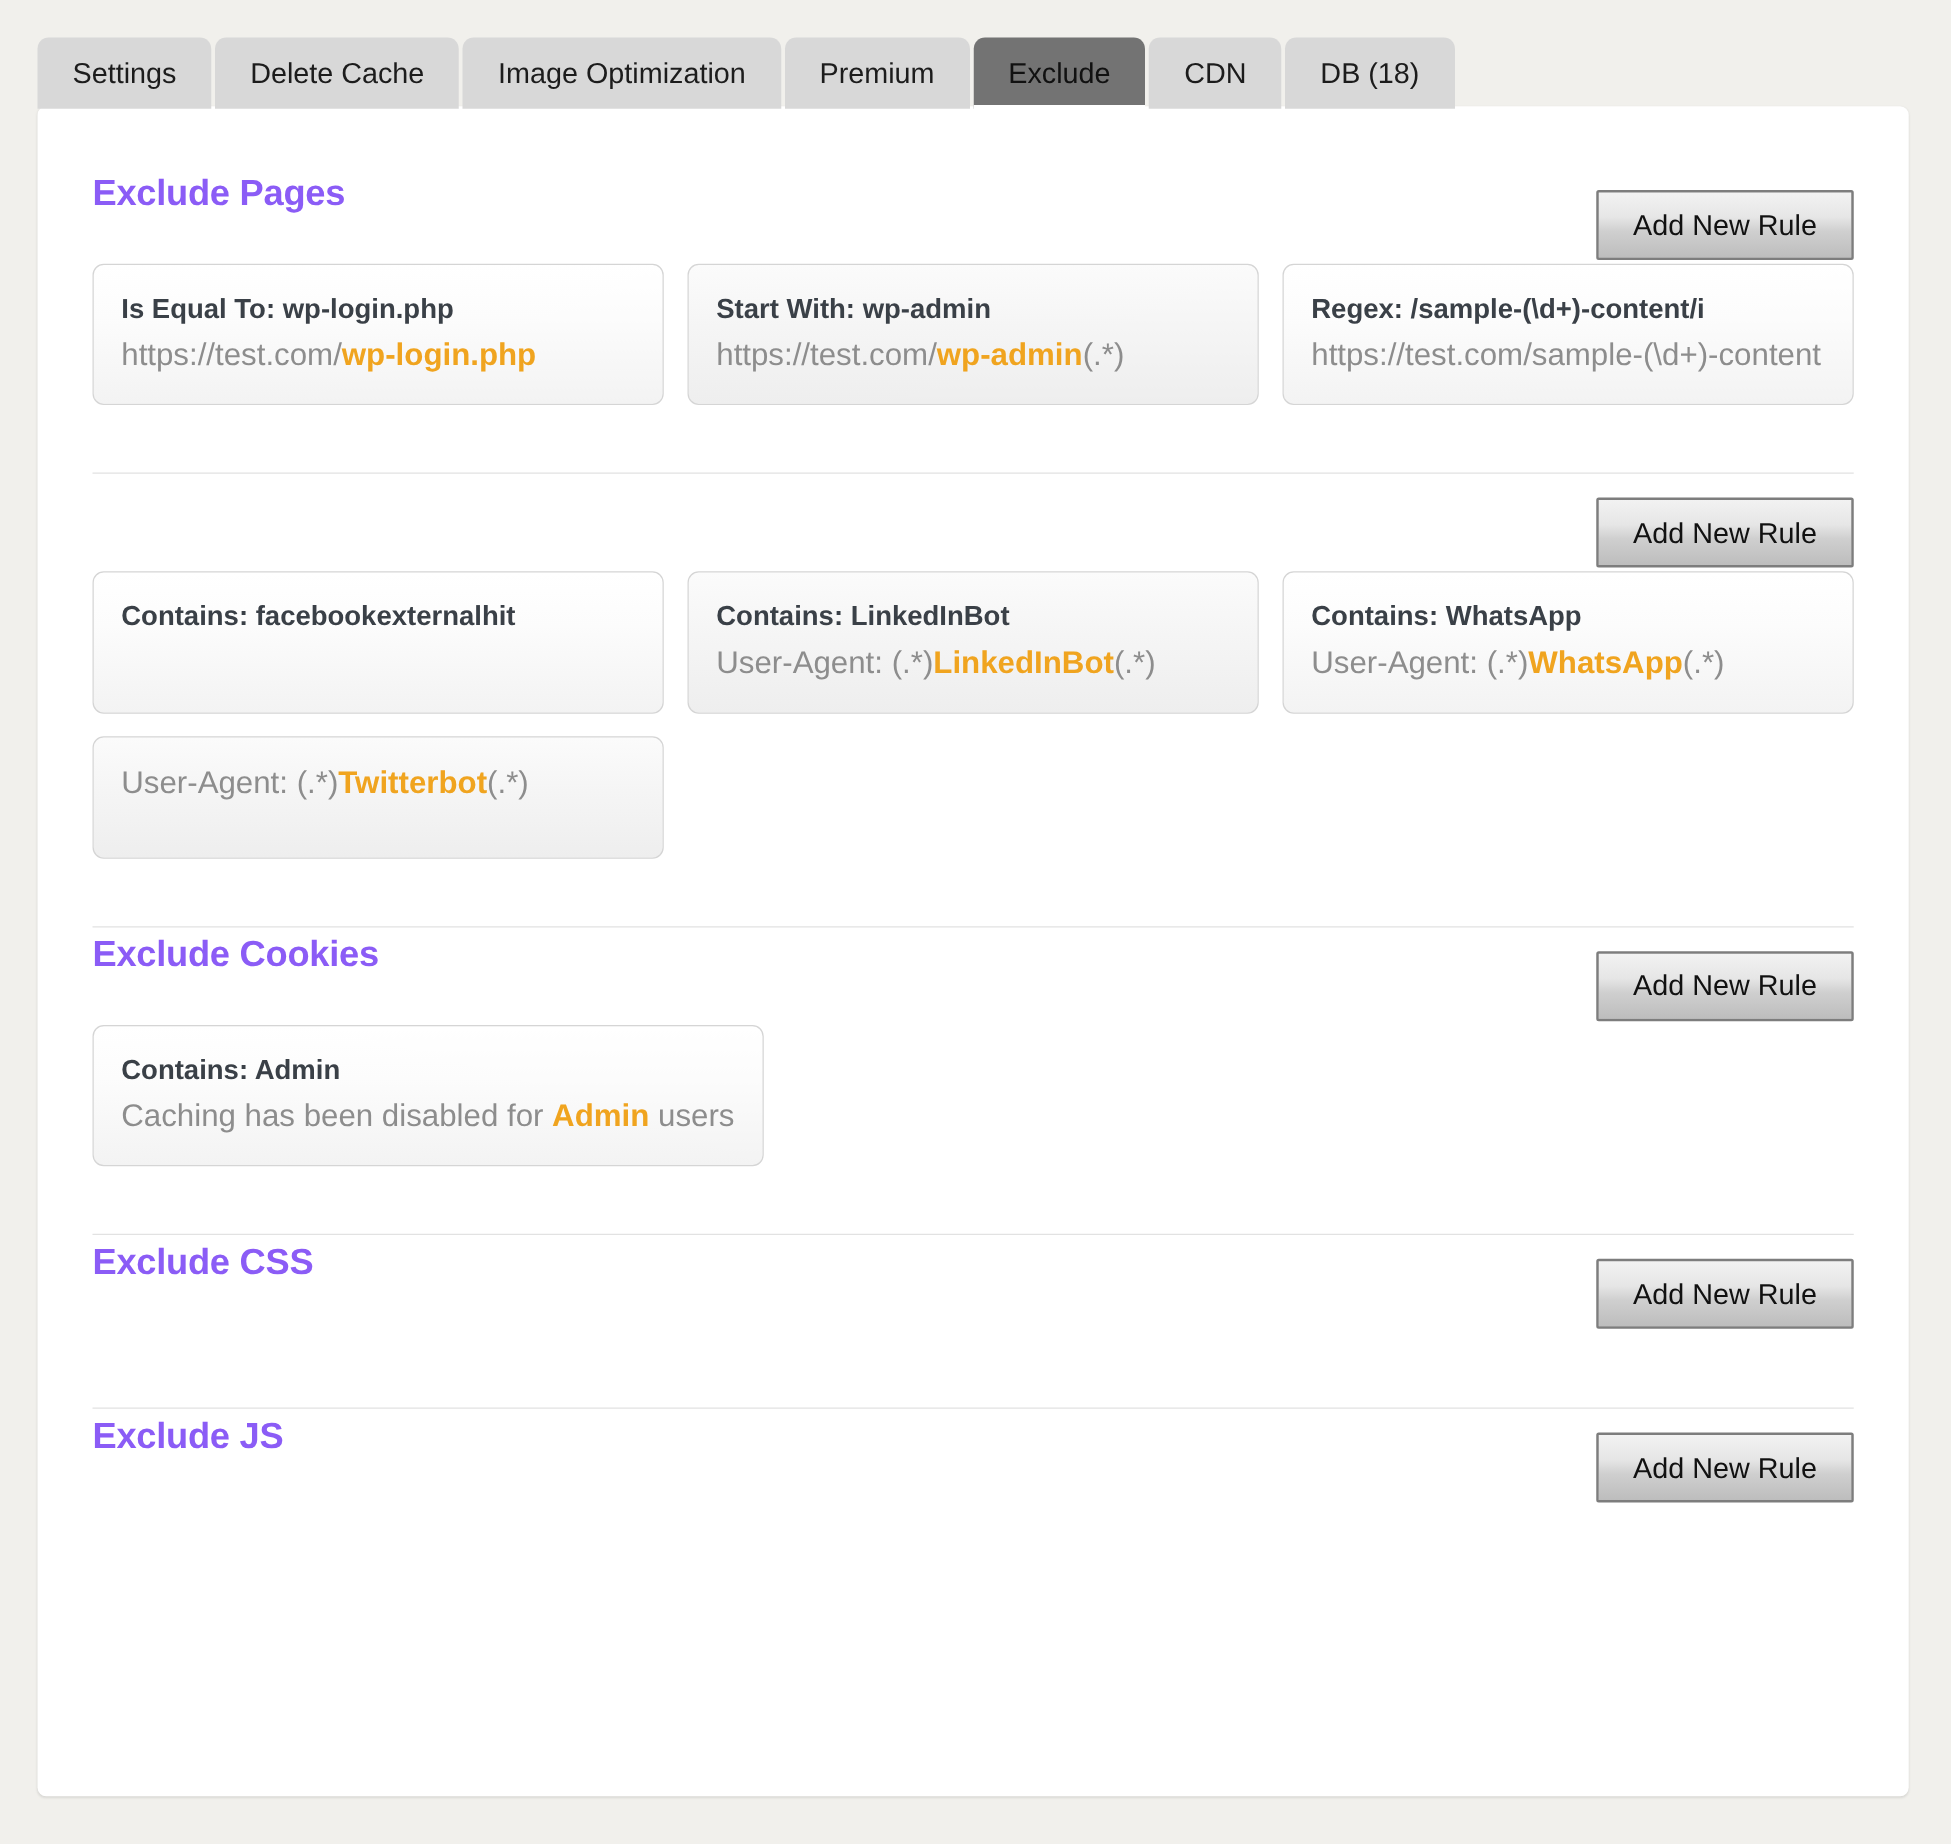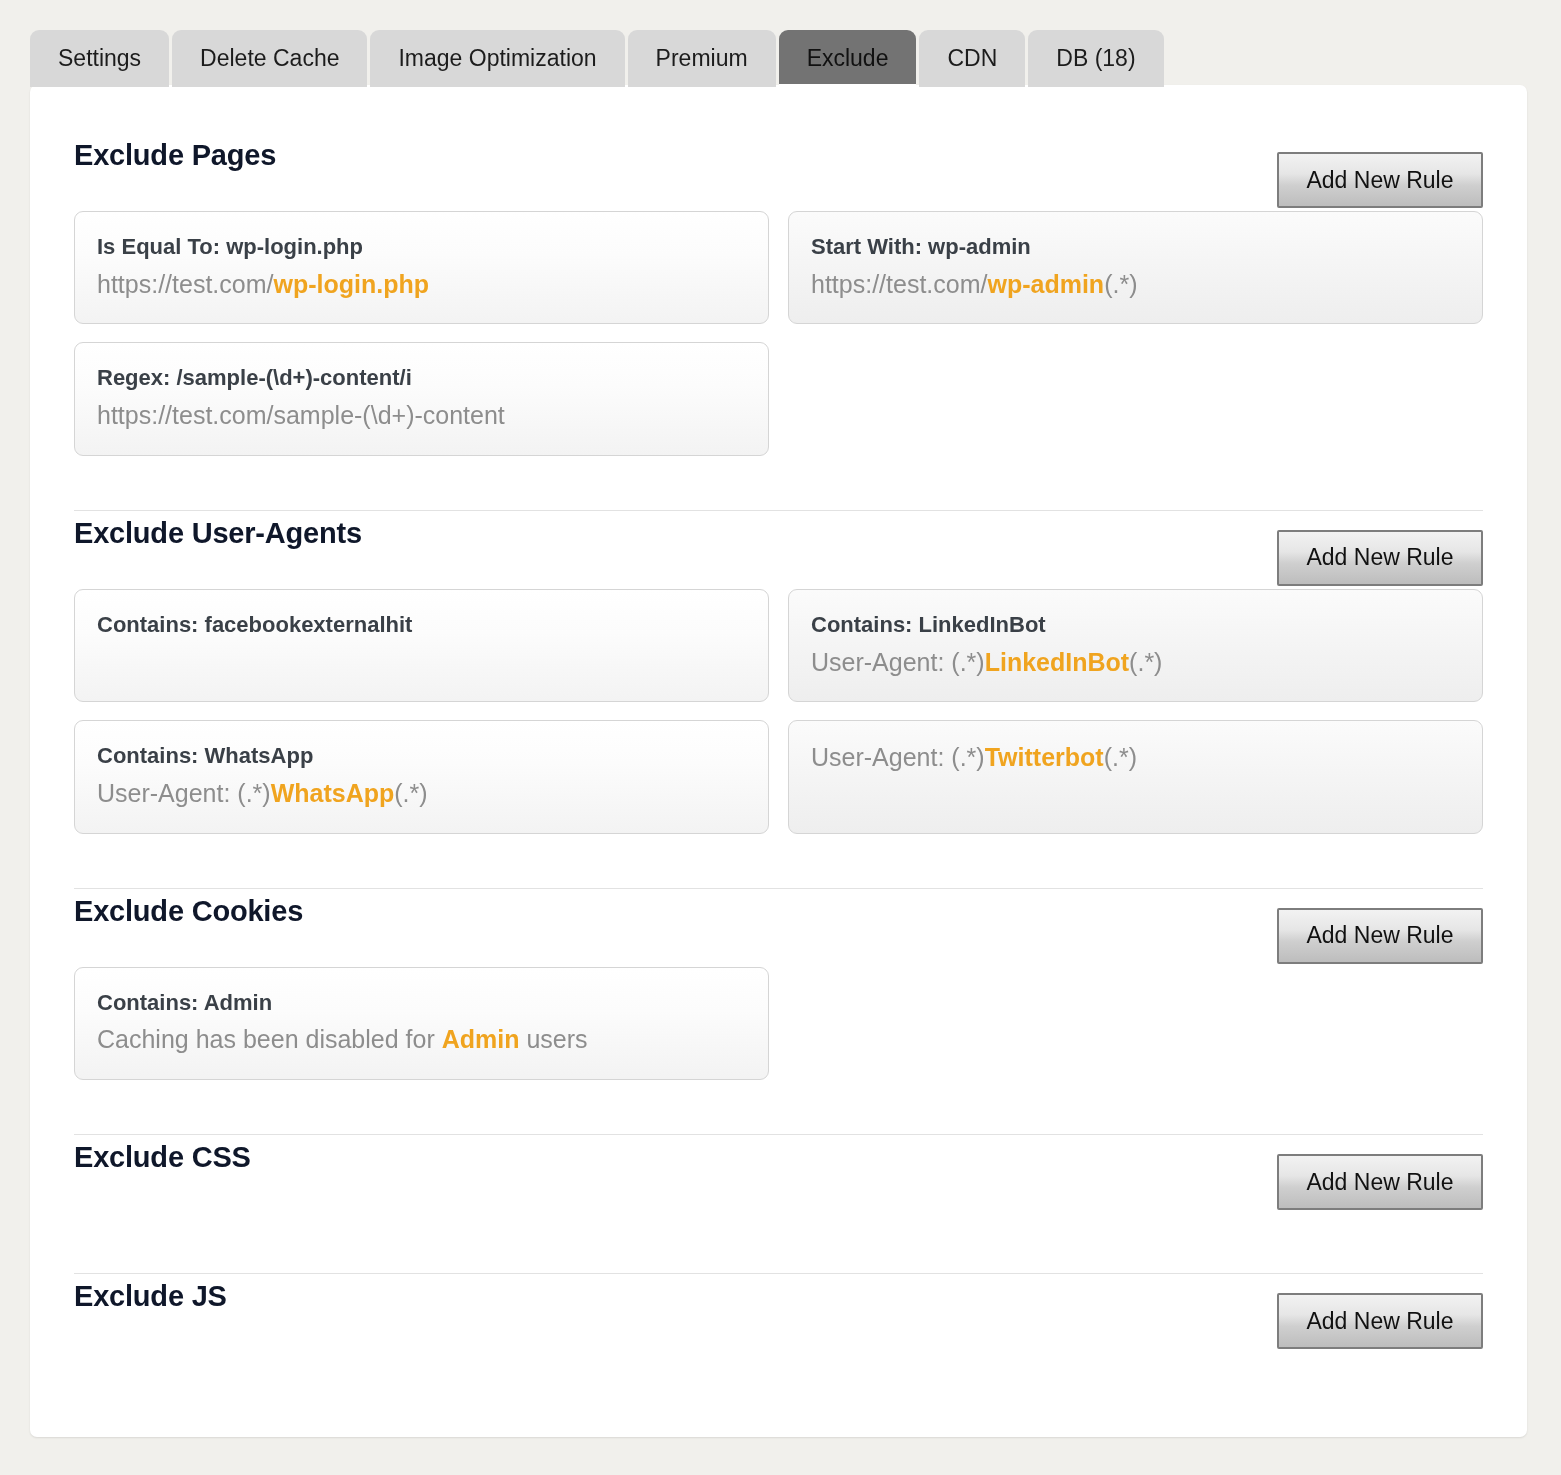--- a/index.html
+++ b/index.html
@@ -72,21 +72,21 @@
   .section { position: relative; }
   .section-head {
     position: relative;
     height: 78px;
   }
   .section-title {
     position: absolute;
     left: 0; top: 6px;
     font-size: 29px;
     font-weight: bold;
-    color: #0f172a;
+    color: #8b5cf6;
     letter-spacing: -0.2px;
     white-space: nowrap;
   }
   .add-rule-btn {
     position: absolute;
     right: 0; top: 19px;
     width: 206px;
     height: 56px;
     border: 2px solid #7d7d7d;
     border-radius: 2px;
@@ -95,21 +95,21 @@
     font-family: "Liberation Sans", sans-serif;
     font-size: 23px;
     line-height: 1;
     cursor: pointer;
     padding: 0;
   }
 
   
   .rules {
     display: grid;
-    grid-template-columns: 1fr 1fr;
+    grid-template-columns: 1fr 1fr 1fr;
     column-gap: 19px;
     row-gap: 18px;
   }
   .rule-card {
     border: 1px solid #d5d5d5;
     border-radius: 9px;
     background: linear-gradient(to bottom, #ffffff 0%, #fcfcfc 38%, #f3f3f3 100%);
     padding: 20px 22px 22px 22px;
     min-height: 98px;
     cursor: pointer;
@@ -182,21 +182,20 @@
               <div class="rule-card">
                 <div class="rule-title">Regex: /sample-(\d+)-content/i</div>
                 <div class="rule-sub"><span>https://test.com/sample-(\d+)-content</span><span class="hl"></span><span></span></div>
               </div>
             </div>
           </div>
         </div>
         <div class="divider"></div>
         <div class="section">
           <div class="section-head">
-            <div class="section-title">Exclude User-Agents</div>
             <button class="add-rule-btn">Add New Rule</button>
           </div>
           <div class="section-body">
             <div class="rules">
               <div class="rule-card">
                 <div class="rule-title">Contains: facebookexternalhit</div>
               </div>
               <div class="rule-card shaded">
                 <div class="rule-title">Contains: LinkedInBot</div>
                 <div class="rule-sub"><span>User-Agent: (.*)</span><span class="hl">LinkedInBot</span><span>(.*)</span></div>

